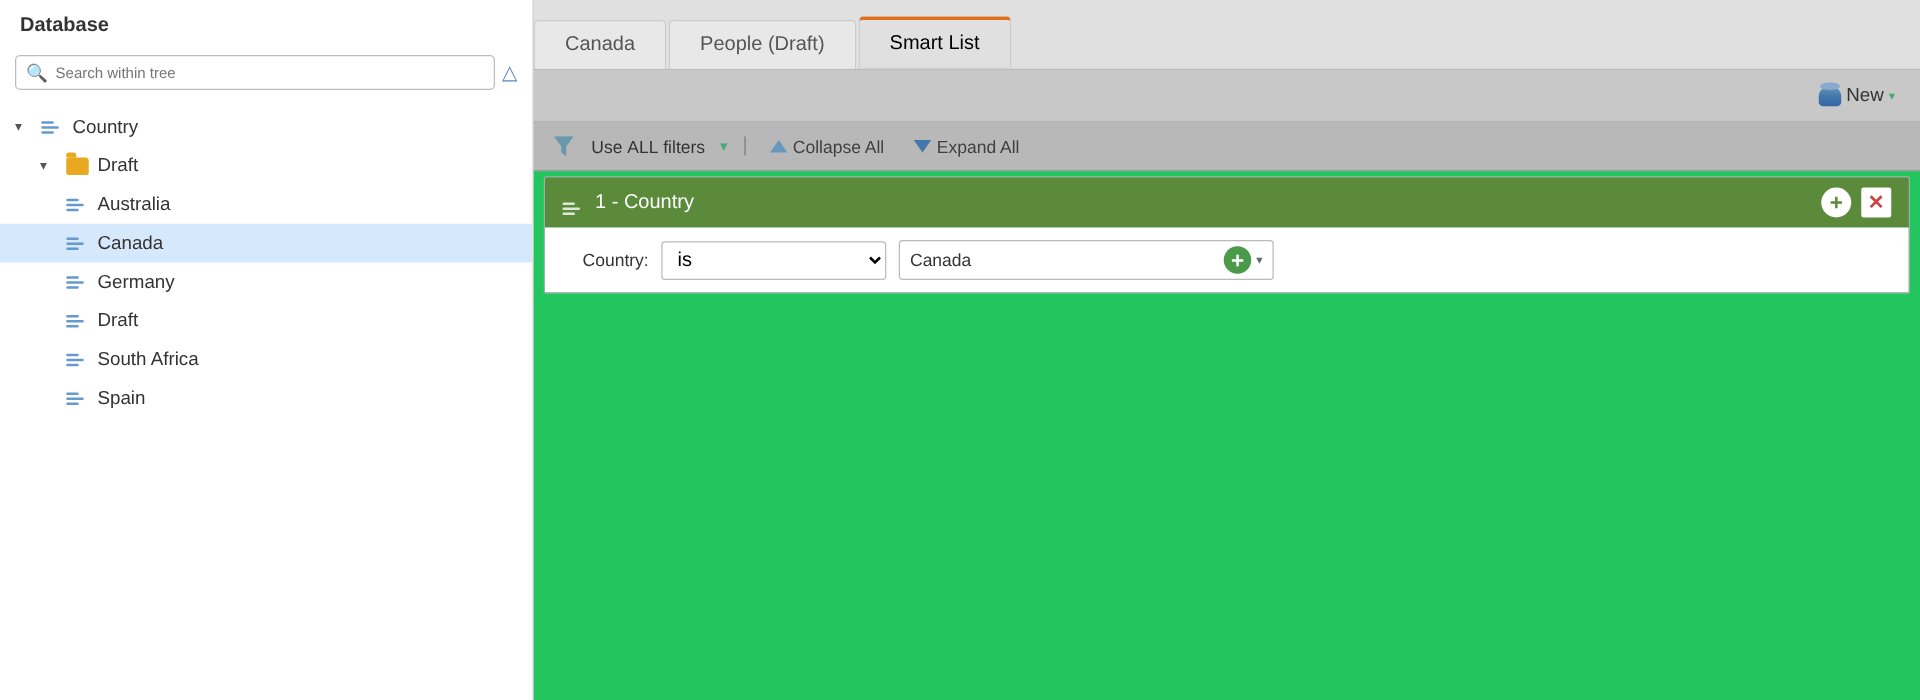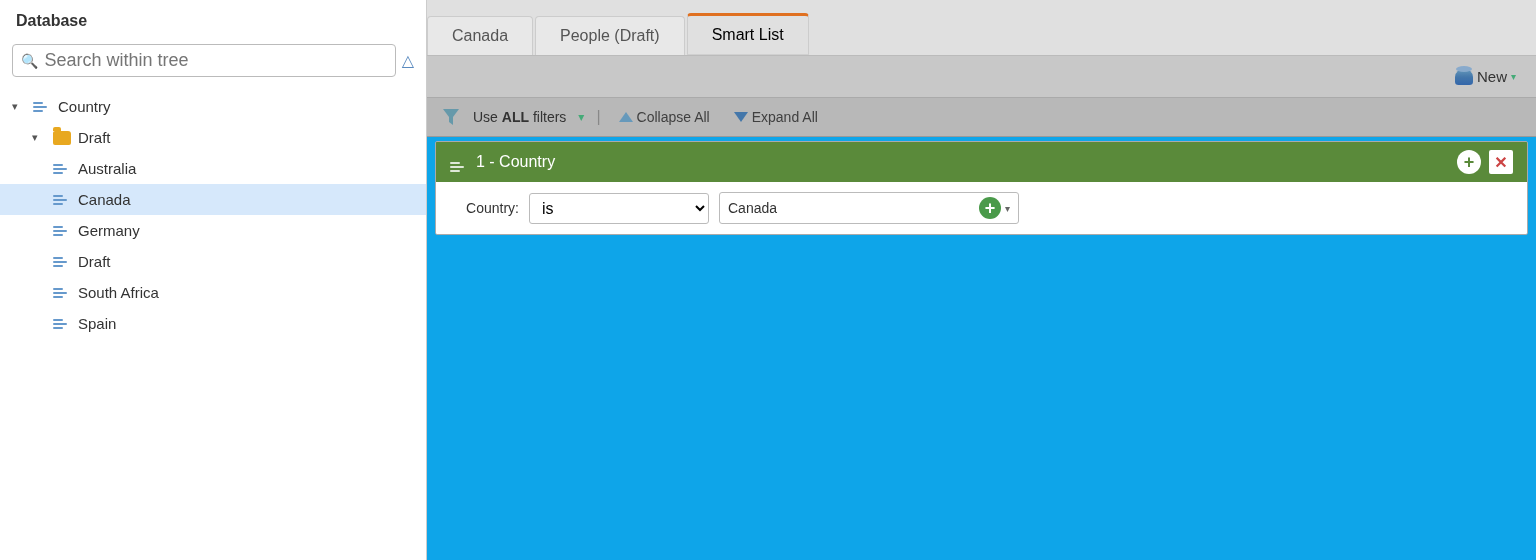--- a/index.html
+++ b/index.html
@@ -32,21 +32,21 @@
       border: 1px solid #bbb;
       border-radius: 4px;
       background: #fff;
       flex: 1;
       padding: 5px 8px;
       gap: 6px;
     }
     .sidebar-search-box input {
       border: none;
       outline: none;
-      font-size: 18px;
+      font-size: 12px;
       color: #888;
       width: 100%;
       background: transparent;
     }
     .filter-icon {
       color: #5a8abf;
       font-size: 16px;
       cursor: pointer;
     }
     .tree-area {
@@ -211,21 +211,21 @@
       width: 20px;
       height: 20px;
       display: inline-flex;
       align-items: center;
       justify-content: center;
     }
     .filter-text {
       font-size: 14px;
       color: #333;
     }
-    .filter-text strong { font-weight: bold; }
+    .filter-text strong { font-weight: normal; }
     .divider-line {
       color: #888;
       font-size: 16px;
     }
     .collapse-btn, .expand-btn {
       display: flex;
       align-items: center;
       gap: 4px;
       background: transparent;
       border: none;
@@ -245,21 +245,21 @@
       display: inline-block;
       width: 0; height: 0;
       border-left: 7px solid transparent;
       border-right: 7px solid transparent;
       border-top: 10px solid #4477aa;
     }
 
     
     .filter-content {
       flex: 1;
-      background: #0ea5e9;
+      background: #22c55e;
       padding: 0;
       overflow-y: auto;
     }
     .filter-group {
       margin: 4px 8px;
       border: 1px solid #aaa;
       border-radius: 2px;
       overflow: hidden;
     }
     .filter-group-header {

